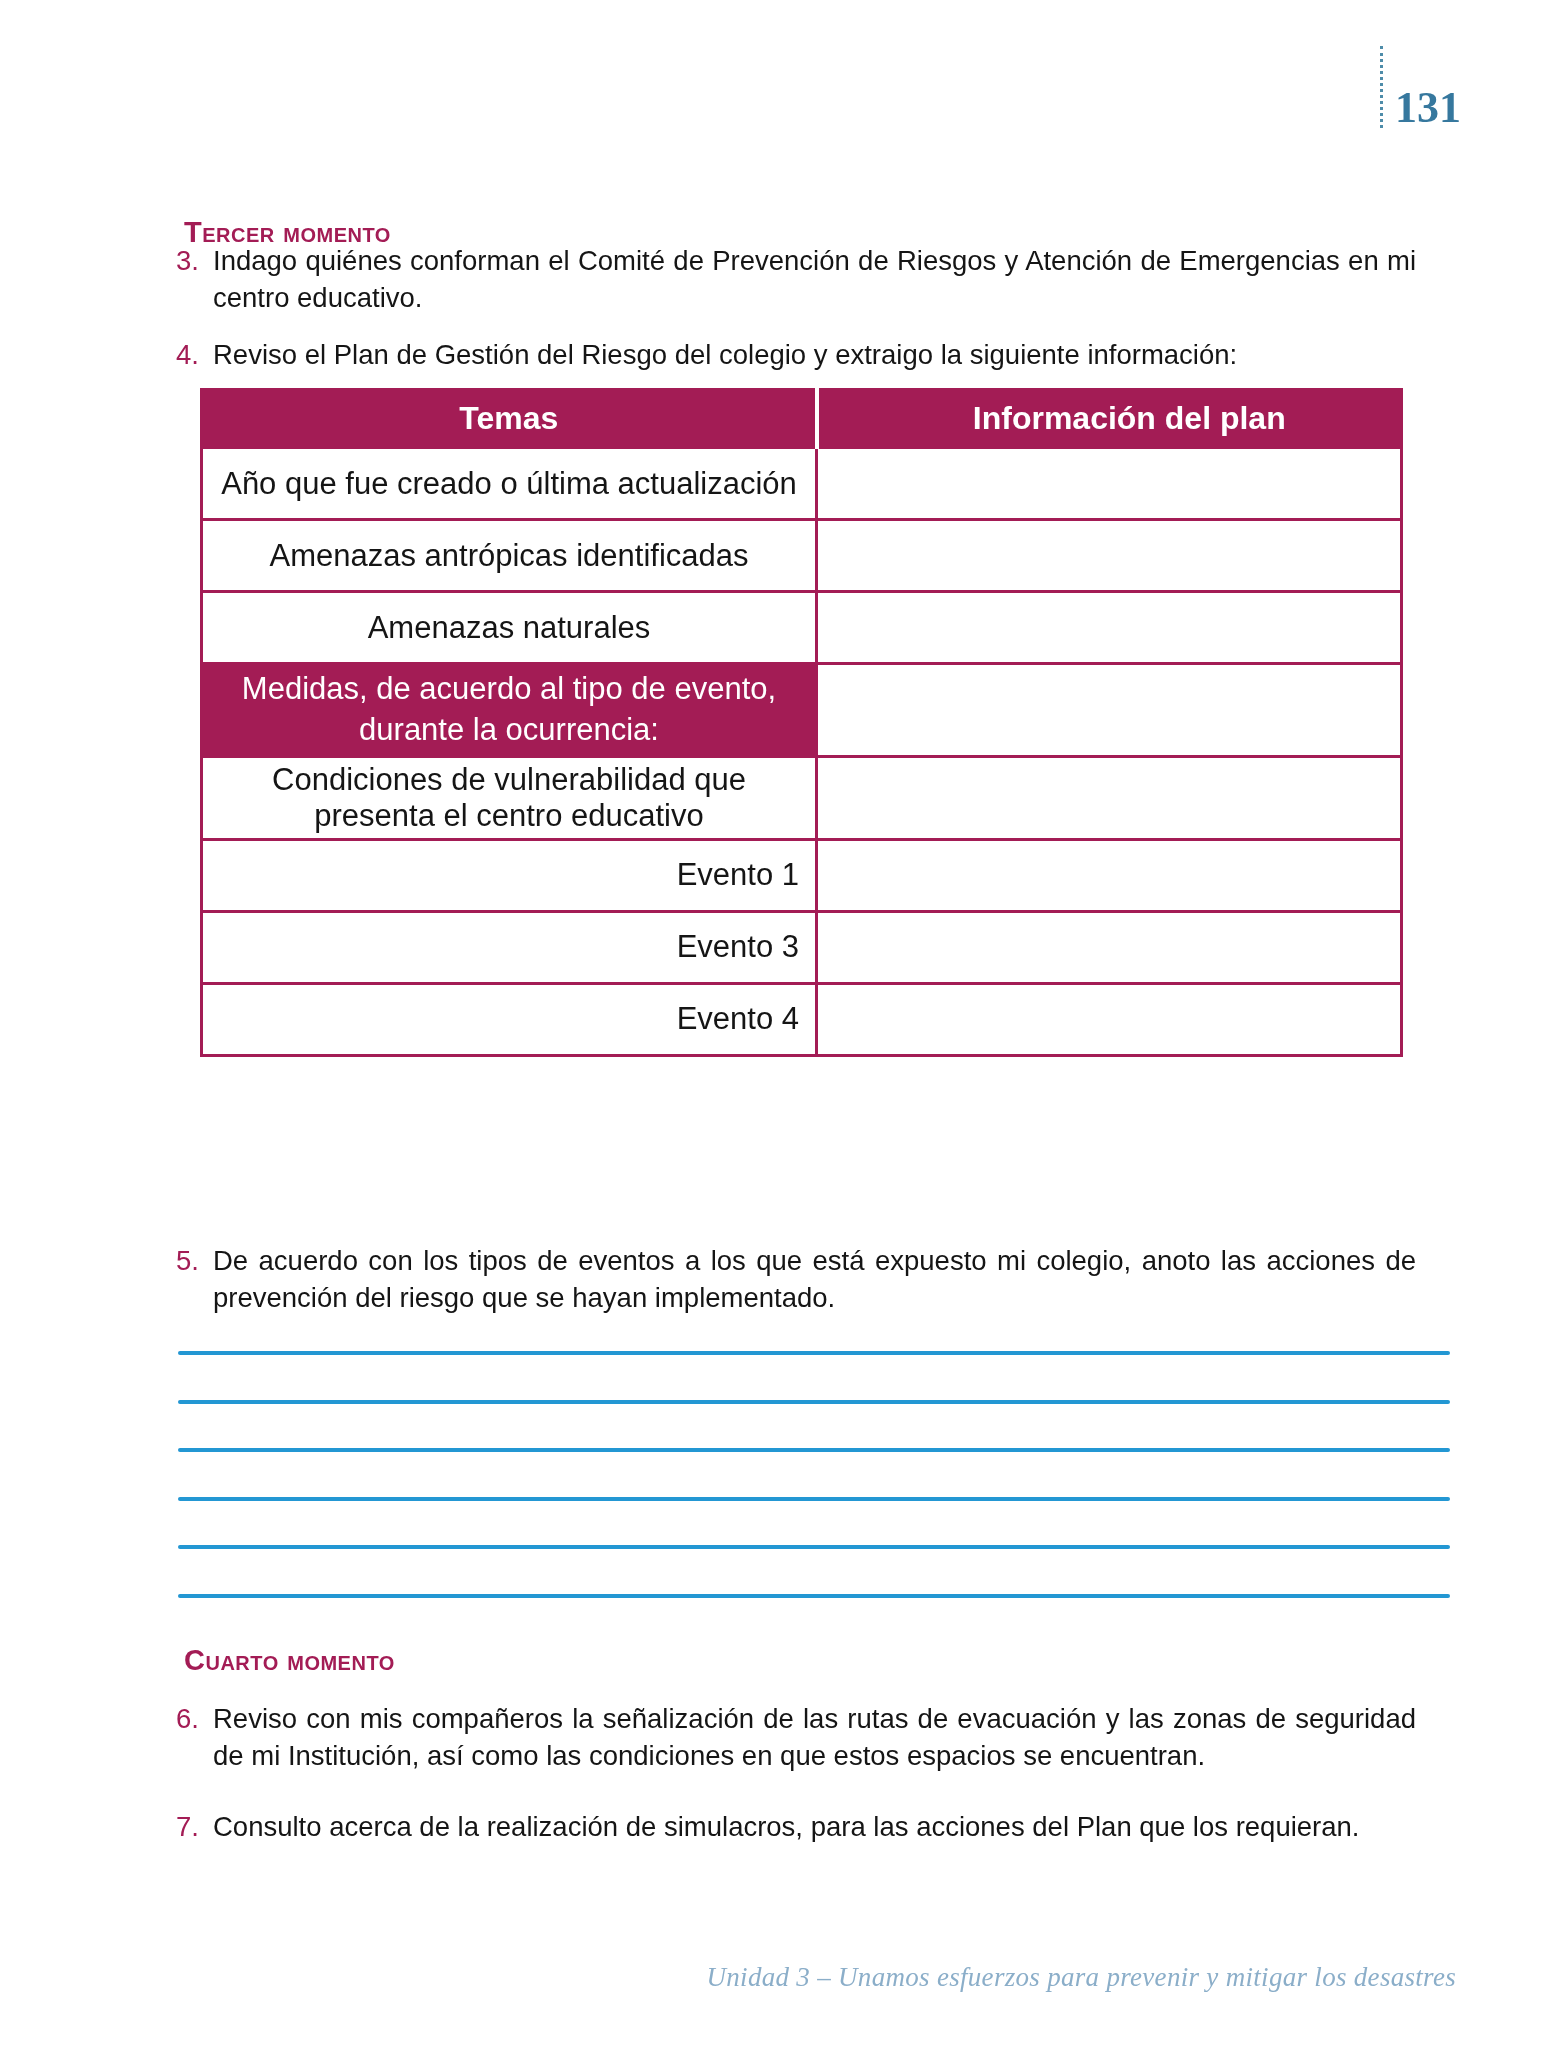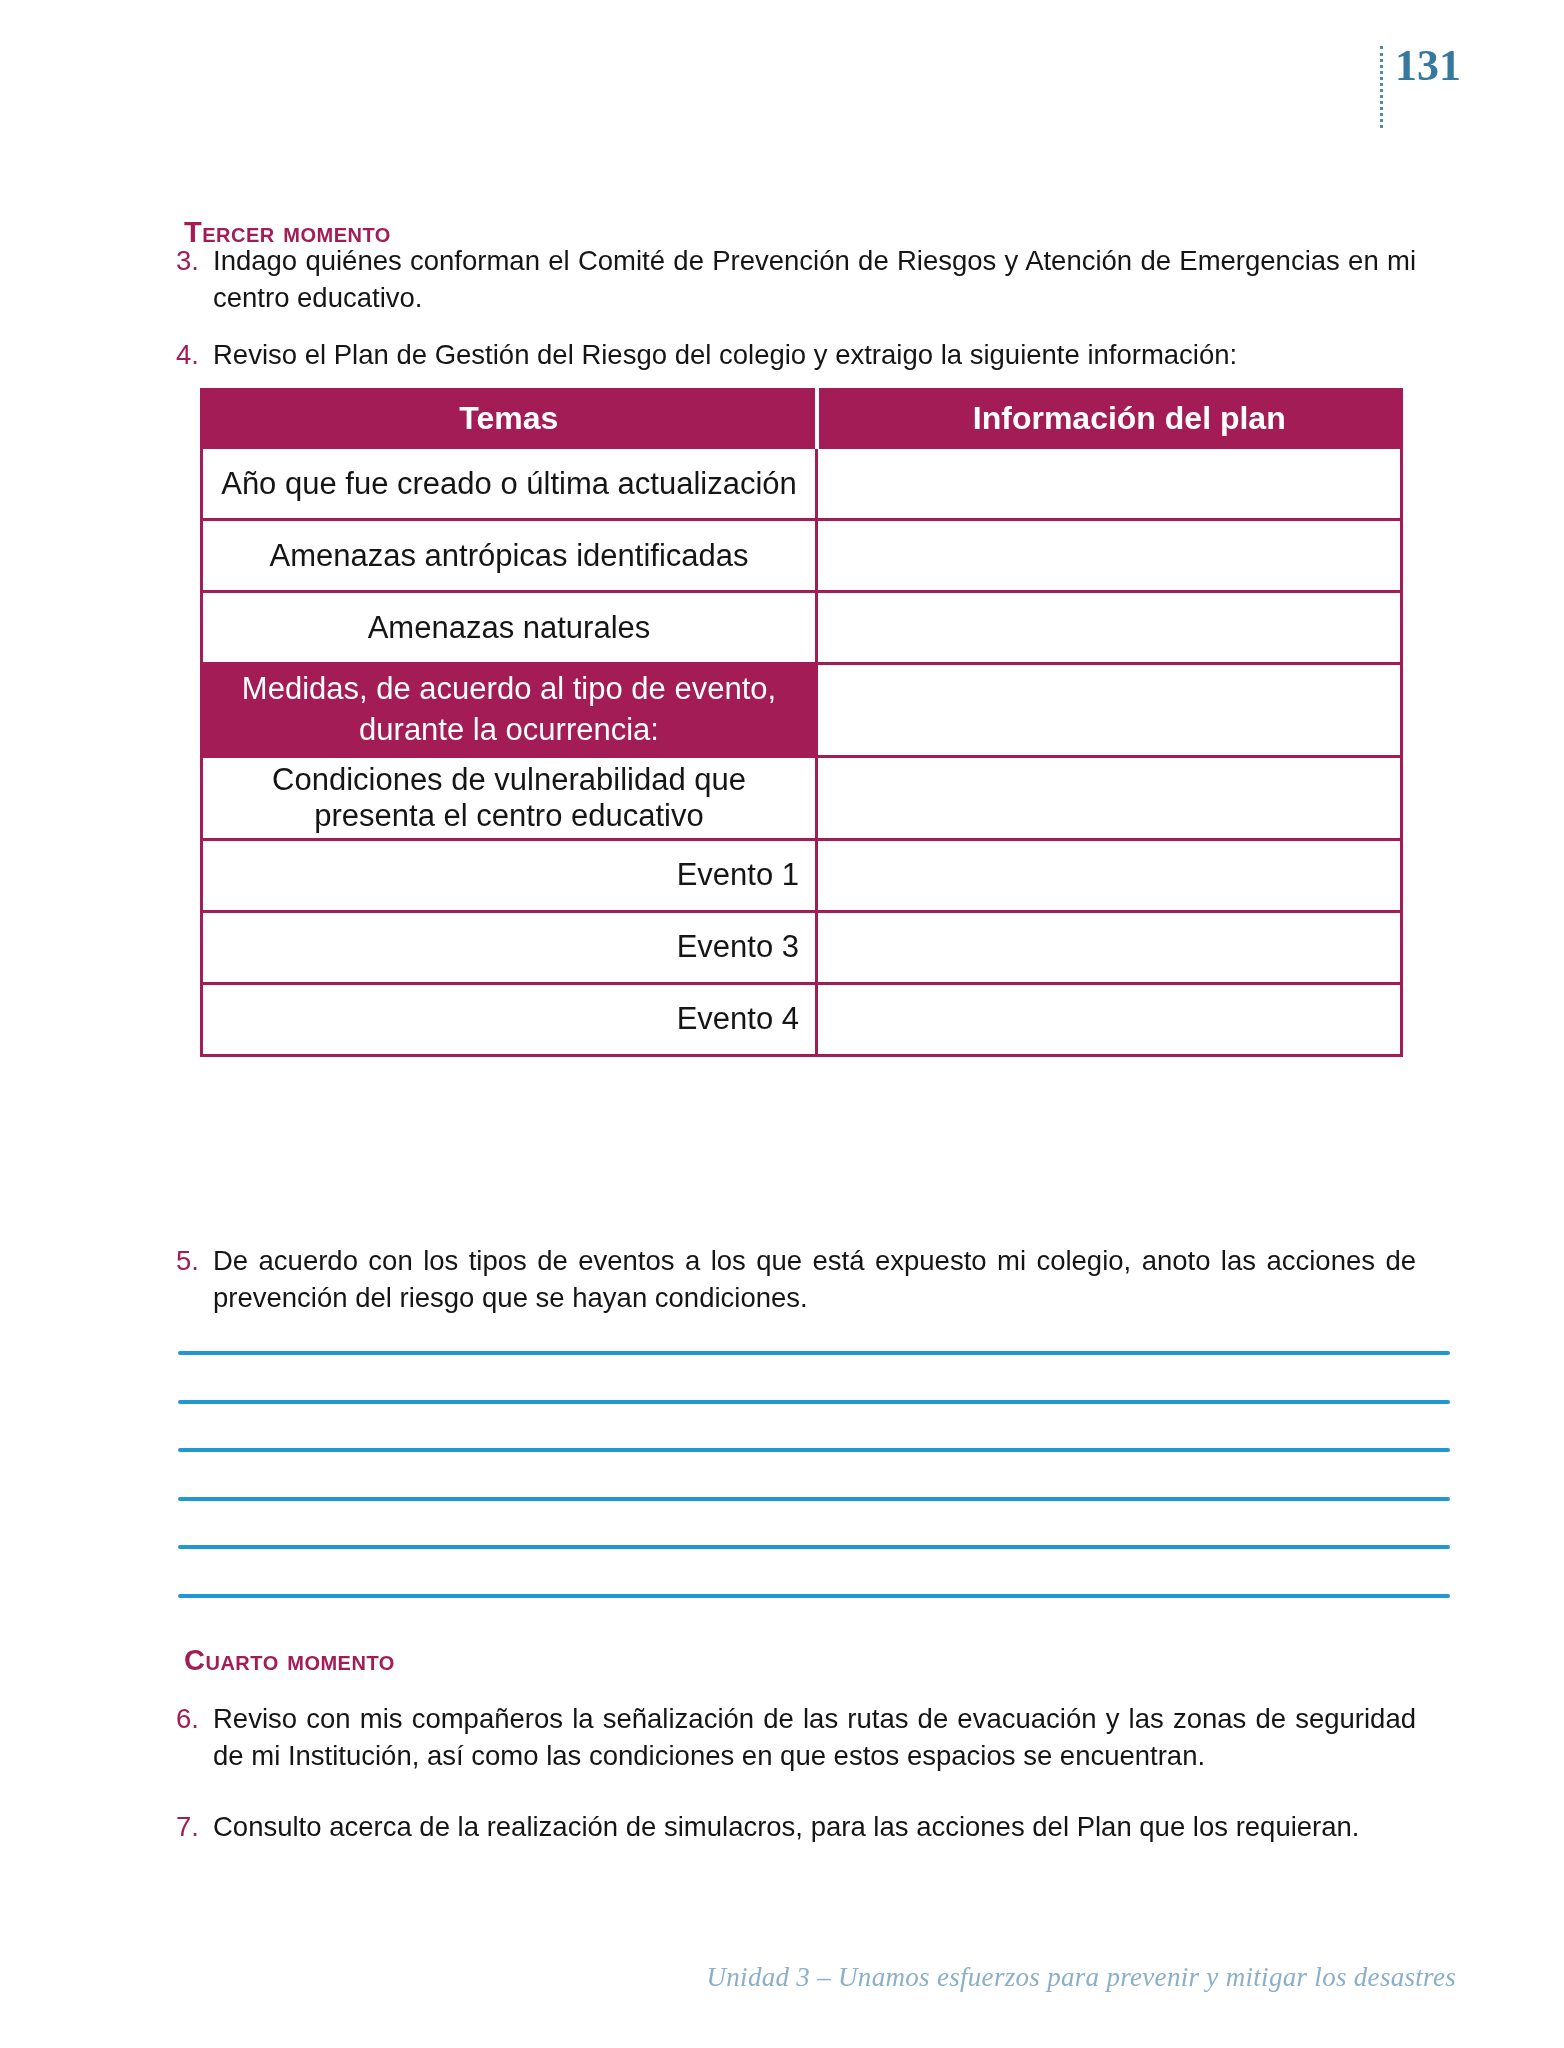--- a/index.html
+++ b/index.html
@@ -10,21 +10,21 @@
     background:#ffffff;
     font-family:"Liberation Sans", sans-serif;
     color:#151515;
     overflow:hidden;
     margin:0 auto;
   }
 
   
   .page-number-block {
     position:absolute; left:1380px; top:46px; height:82px;
-    display:flex; 
+    display:flex; align-items:flex-end;
     border-left:3px dotted #4E8CA9;
     padding-left:12px;
   }
   .page-number {
     font-family:"Liberation Serif", serif;
     font-weight:bold; font-size:44px; line-height:0.92;
     color:#36789E;
   }
 
   
@@ -144,21 +144,21 @@
     </tr>
     <tr>
       <td class="right">Evento 4</td>
       <td></td>
     </tr>
   </tbody>
     </table>
 
   <div class="item item-5">
     <span class="item-num">5.</span>
-    <span class="item-text">De acuerdo con los tipos de eventos a los que está expuesto mi colegio, anoto las acciones de prevención del riesgo que se hayan condiciones.</span>
+    <span class="item-text">De acuerdo con los tipos de eventos a los que está expuesto mi colegio, anoto las acciones de prevención del riesgo que se hayan implementado.</span>
   </div>
 
   <div class="answer-line" style="top:1351px"></div>
   <div class="answer-line" style="top:1400px"></div>
   <div class="answer-line" style="top:1448px"></div>
   <div class="answer-line" style="top:1497px"></div>
   <div class="answer-line" style="top:1545px"></div>
   <div class="answer-line" style="top:1594px"></div>
 
   <div class="section-heading heading-cuarto">Cuarto momento</div>

